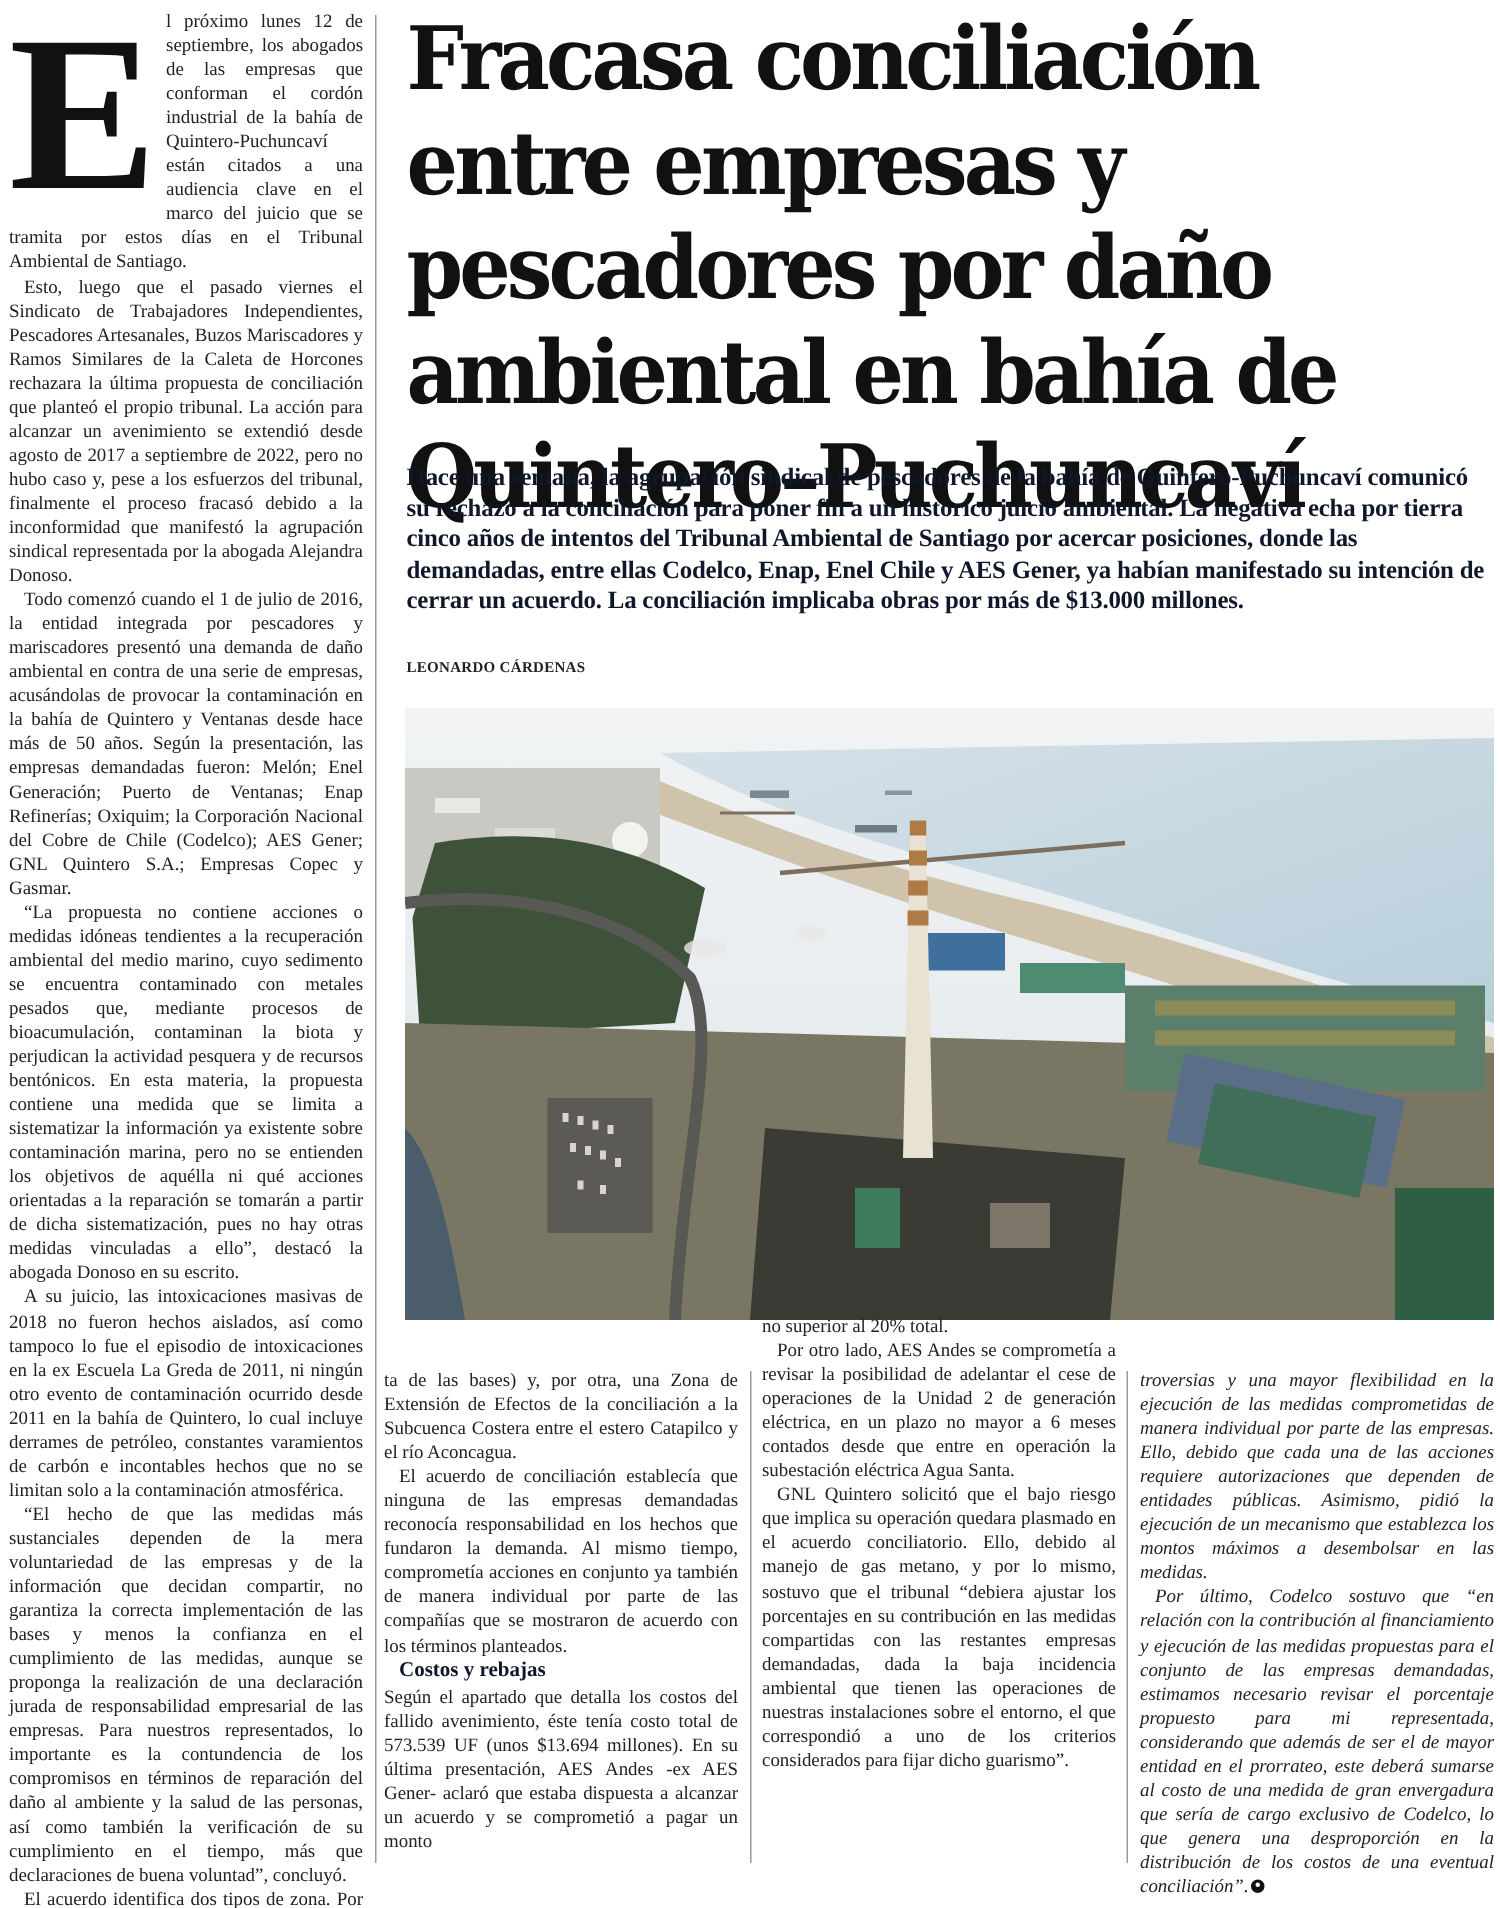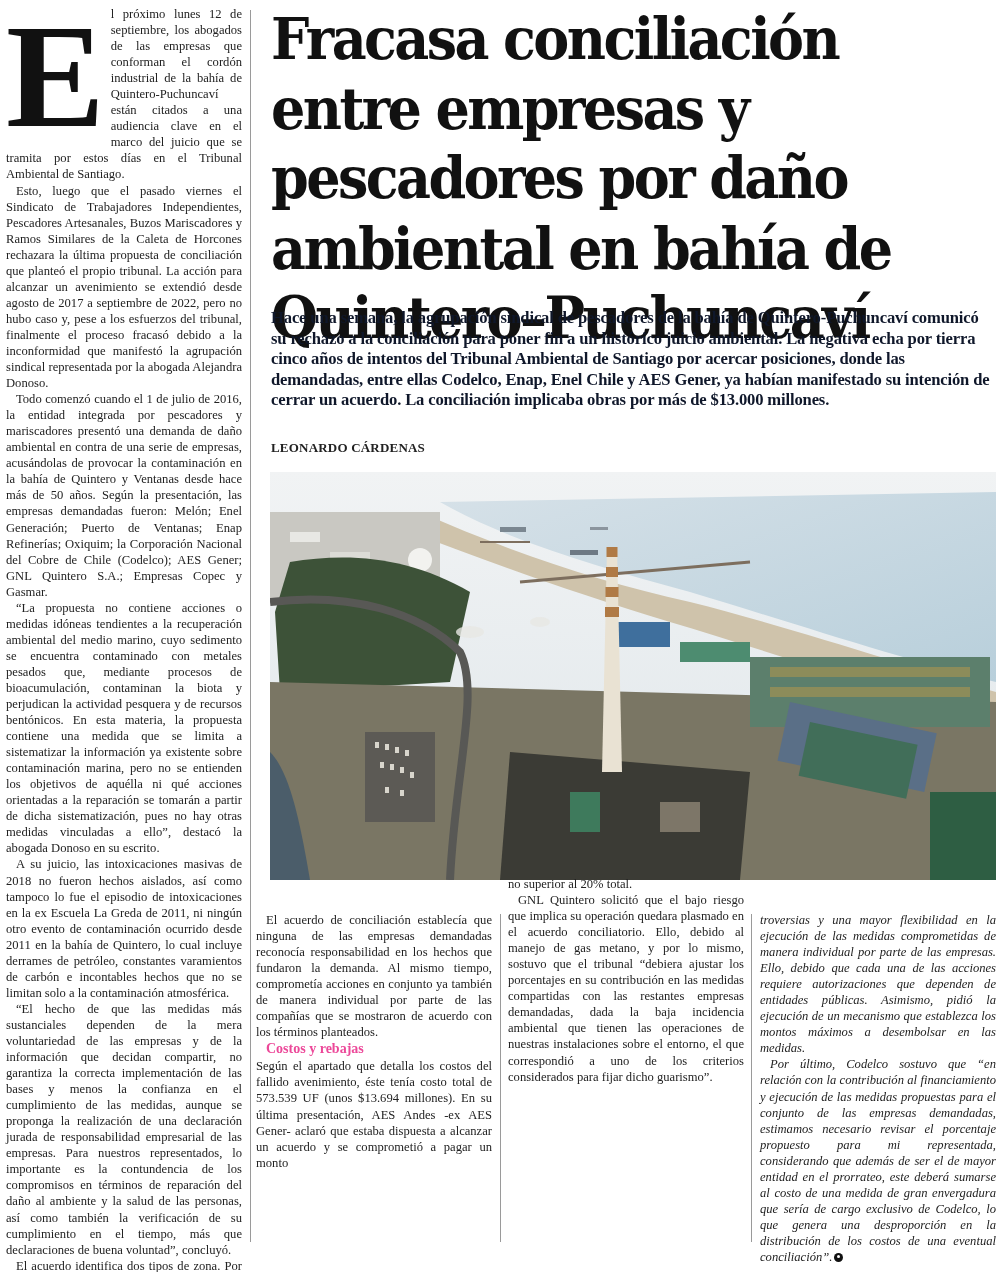--- a/index.html
+++ b/index.html
@@ -54,39 +54,39 @@
     font-size: 16.6px;
     line-height: 20.6px;
     letter-spacing: -0.15px;
     color: #0f172a;
     margin: 0;
   }
   #byline {
     position: absolute; left: 271px; top: 440px;
     font-family: "Liberation Serif", "DejaVu Serif", serif;
     font-weight: bold;
-    font-size: 13px;
+    font-size: 10px;
     letter-spacing: 0.2px;
     color: #222;
   }
   
   #photo {
     position: absolute; left: 270px; top: 472px; width: 726px; height: 408px;
     overflow: hidden;
     background: linear-gradient(180deg, #eef1f3 0%, #e4e9ed 20%, #d2dde4 40%, #9fa99a 60%, #6c6f5e 80%, #4d4f45 100%);
   }
   #photo svg { display: block; }
   
   #col2 { left: 256px; top: 912px; width: 236px; }
   #col3 { left: 508px; top: 876px; width: 236px; }
   #col4 { left: 760px; top: 912px; width: 236px; font-style: italic; }
   .subhead {
     font-family: "Liberation Serif", "DejaVu Serif", serif;
     font-weight: bold; font-size: 14px; line-height: 18px;
-    margin: 12px 0 1px 0; text-indent: 0; color: #ec4899;
+    margin: 12px 0 1px 0; text-indent: 0; color: #0f172a;
   }
   .endmark {
     display: inline-block; width: 9px; height: 9px; border-radius: 50%;
     background: #111; vertical-align: -1px; margin-left: 2px;
     position: relative;
   }
   .endmark::after {
     content: ""; position: absolute; left: 3px; top: 2px; width: 3px; height: 3px;
     border-radius: 50%; background: #fff;
   }
@@ -180,29 +180,31 @@
       <rect x="335.5" y="115" width="13" height="10"></rect>
       <rect x="335" y="135" width="14" height="10"></rect>
     </g>
 
     <ellipse cx="200" cy="160" rx="14" ry="6" fill="#e7e7e3" opacity="0.8"></ellipse>
     <ellipse cx="270" cy="150" rx="10" ry="5" fill="#e7e7e3" opacity="0.8"></ellipse>
   </svg>
 </div>
 
 <div class="col" id="col2">
+  <p class="noindent">ta de las bases) y, por otra, una Zona de Extensión de Efectos de la conciliación a la Subcuenca Costera entre el estero Catapilco y el río Aconcagua.</p>
   <p>El acuerdo de conciliación establecía que ninguna de las empresas demandadas reconocía responsabilidad en los hechos que fundaron la demanda. Al mismo tiempo, comprometía acciones en conjunto ya también de manera individual por parte de las compañías que se mostraron de acuerdo con los términos planteados.</p>
   <p class="subhead">Costos y rebajas</p>
   <p class="noindent">Según el apartado que detalla los costos del fallido avenimiento, éste tenía costo total de 573.539 UF (unos $13.694 millones). En su última presentación, AES Andes -ex AES Gener- aclaró que estaba dispuesta a alcanzar un acuerdo y se comprometió a pagar un monto</p>
 </div>
 
 <div class="rule-v" style="left:500px; top:914px; height:328px;"></div>
 
 <div class="col" id="col3">
   <p class="noindent">no superior al 20% total.</p>
+  <p>Por otro lado, AES Andes se comprometía a revisar la posibilidad de adelantar el cese de operaciones de la Unidad 2 de generación eléctrica, en un plazo no mayor a 6 meses contados desde que entre en operación la subestación eléctrica Agua Santa.</p>
   <p>GNL Quintero solicitó que el bajo riesgo que implica su operación quedara plasmado en el acuerdo conciliatorio. Ello, debido al manejo de gas metano, y por lo mismo, sostuvo que el tribunal “debiera ajustar los porcentajes en su contribución en las medidas compartidas con las restantes empresas demandadas, dada la baja incidencia ambiental que tienen las operaciones de nuestras instalaciones sobre el entorno, el que correspondió a uno de los criterios considerados para fijar dicho guarismo”.</p>
 </div>
 
 <div class="rule-v" style="left:751px; top:914px; height:328px;"></div>
 
 <div class="col" id="col4">
   <p class="noindent">troversias y una mayor flexibilidad en la ejecución de las medidas comprometidas de manera individual por parte de las empresas. Ello, debido que cada una de las acciones requiere autorizaciones que dependen de entidades públicas. Asimismo, pidió la ejecución de un mecanismo que establezca los montos máximos a desembolsar en las medidas.</p>
   <p><span>Por último, Codelco sostuvo que “en relación con la contribución al financiamiento y ejecución de las medidas propuestas para el conjunto de las empresas demandadas, estimamos necesario revisar el porcentaje propuesto para mi representada, considerando que además de ser el de mayor entidad en el prorrateo, este deberá sumarse al costo de una medida de gran envergadura que sería de cargo exclusivo de Codelco, lo que genera una desproporción en la distribución de los costos de una eventual conciliación”.</span><span class="endmark"></span></p>
 </div>
 

